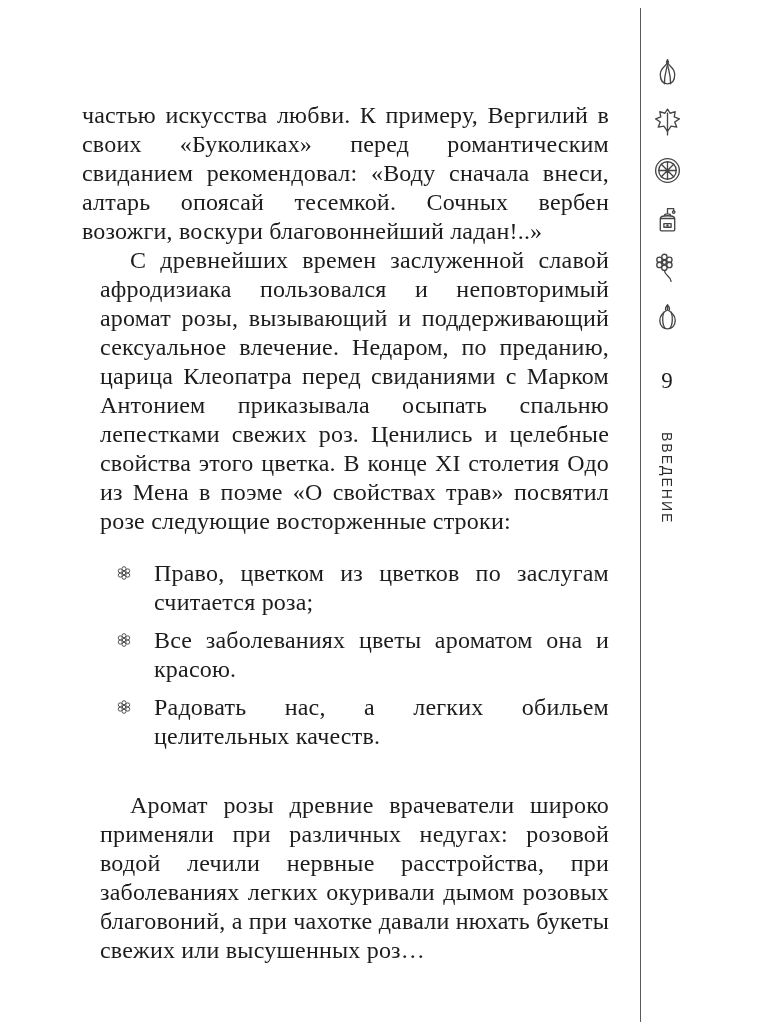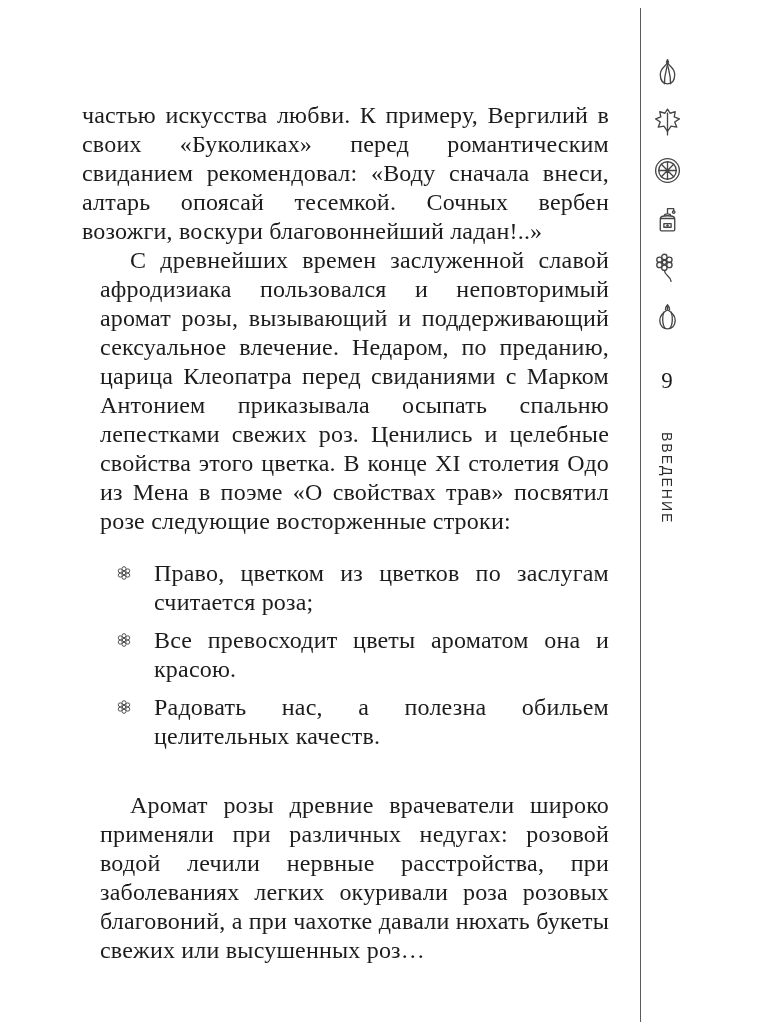--- a/index.html
+++ b/index.html
@@ -123,39 +123,39 @@
           <svg viewBox="0 0 20 20" fill="none" stroke="#4a4a4a" stroke-width="1.2">
             <circle cx="10" cy="10" r="2.1"></circle>
               <circle cx="10" cy="4.6" r="2.5"></circle>
               <circle cx="14.7" cy="7.3" r="2.5"></circle>
               <circle cx="14.7" cy="12.7" r="2.5"></circle>
               <circle cx="10" cy="15.4" r="2.5"></circle>
               <circle cx="5.3" cy="12.7" r="2.5"></circle>
               <circle cx="5.3" cy="7.3" r="2.5"></circle>
           </svg>
         </span>
-        <span class="verse-text">Все превосходит цветы ароматом она и красою.</span>
+        <span class="verse-text">Все заболеваниях цветы ароматом она и красою.</span>
       </li>
       <li class="verse-item">
         <span class="bullet">
           <svg viewBox="0 0 20 20" fill="none" stroke="#4a4a4a" stroke-width="1.2">
             <circle cx="10" cy="10" r="2.1"></circle>
               <circle cx="10" cy="4.6" r="2.5"></circle>
               <circle cx="14.7" cy="7.3" r="2.5"></circle>
               <circle cx="14.7" cy="12.7" r="2.5"></circle>
               <circle cx="10" cy="15.4" r="2.5"></circle>
               <circle cx="5.3" cy="12.7" r="2.5"></circle>
               <circle cx="5.3" cy="7.3" r="2.5"></circle>
           </svg>
         </span>
-        <span class="verse-text">Радовать нас, а полезна обильем целительных качеств.</span>
+        <span class="verse-text">Радовать нас, а легких обильем целительных качеств.</span>
       </li>
     </ul>
 
-    <p class="para indent closing">Аромат розы древние врачеватели широко применяли при различных недугах: розовой водой лечили нервные расстройства, при заболеваниях легких окуривали роза розовых благовоний, а при чахотке давали нюхать букеты свежих или высушенных роз…</p>
+    <p class="para indent closing">Аромат розы древние врачеватели широко применяли при различных недугах: розовой водой лечили нервные расстройства, при заболеваниях легких окуривали дымом розовых благовоний, а при чахотке давали нюхать букеты свежих или высушенных роз…</p>
 
   </main>
 
   <div class="divider"></div>
 
   <aside class="rail">
     <div class="rail-icons">
 
       <span class="rail-icon">
         <svg viewBox="0 0 32 32" fill="none" stroke="#454545" stroke-width="1.3" stroke-linecap="round" stroke-linejoin="round">

